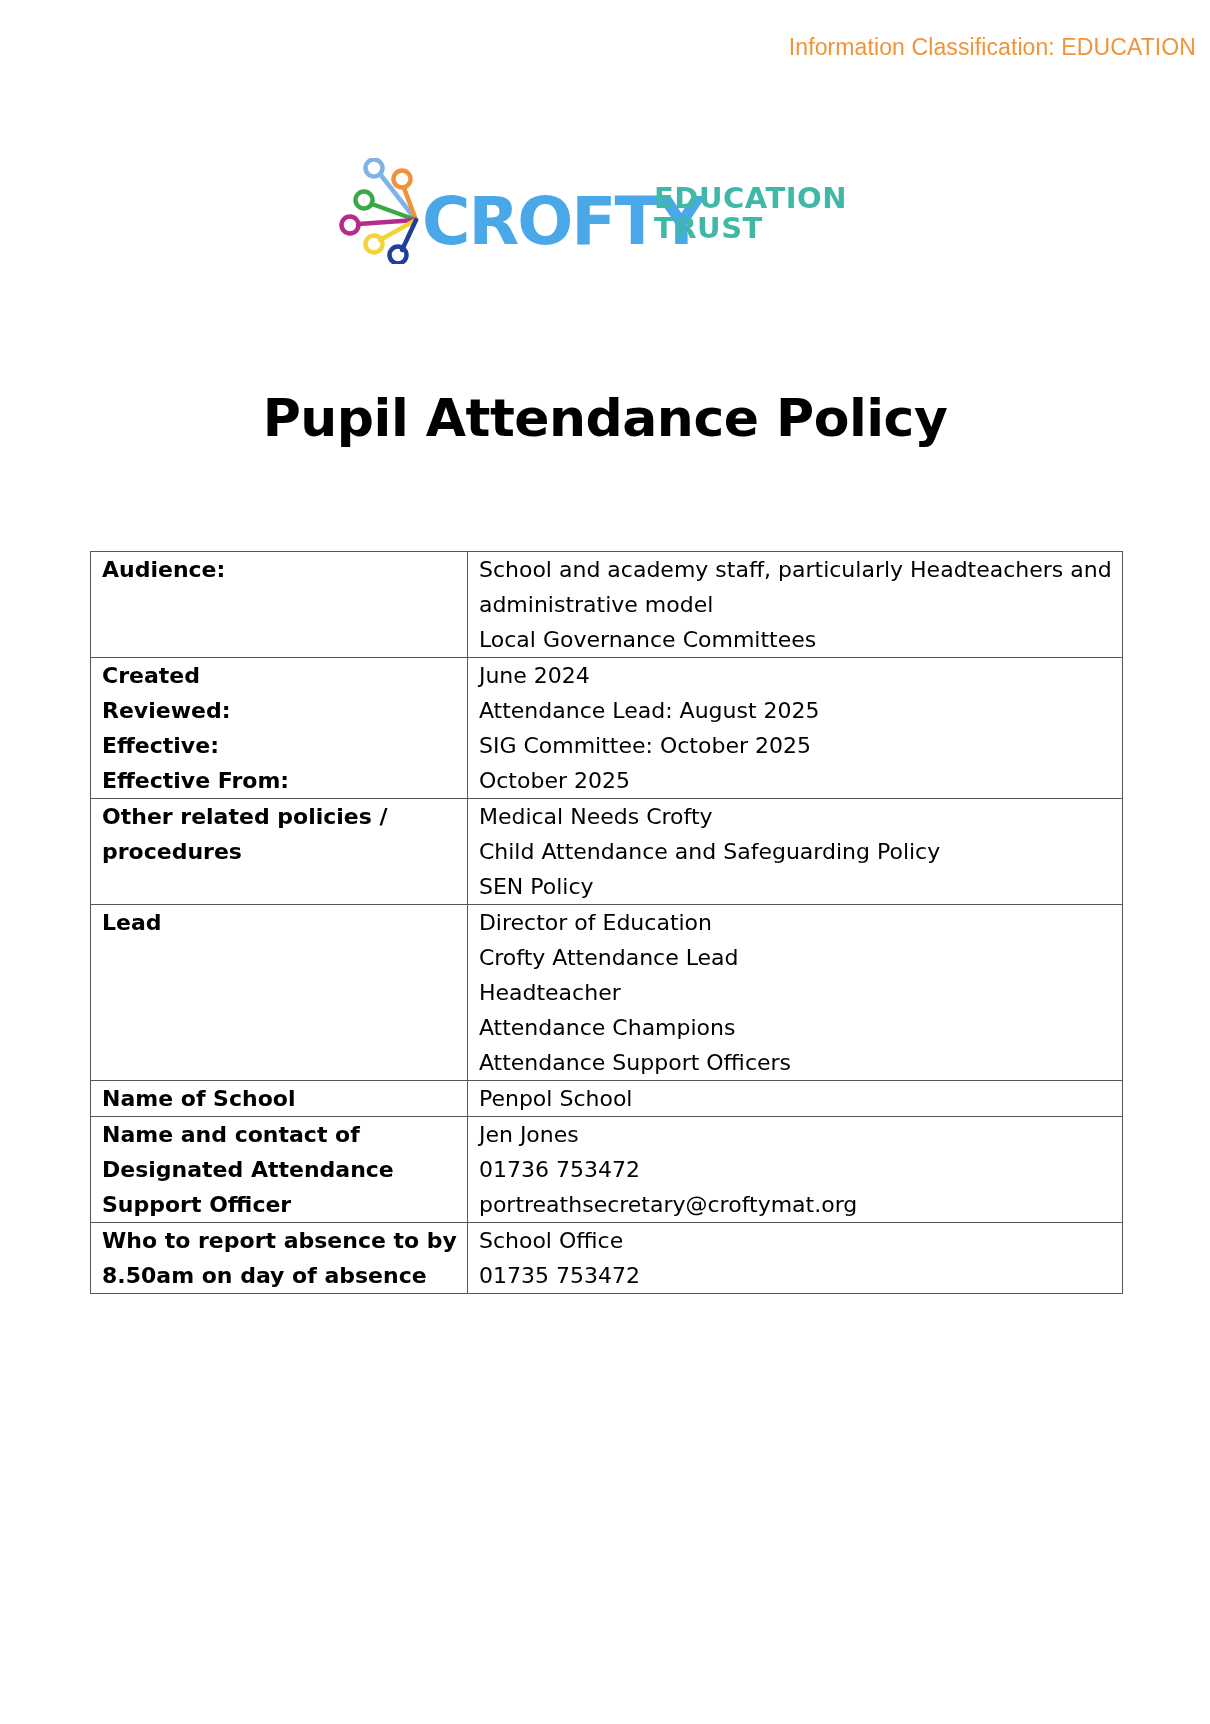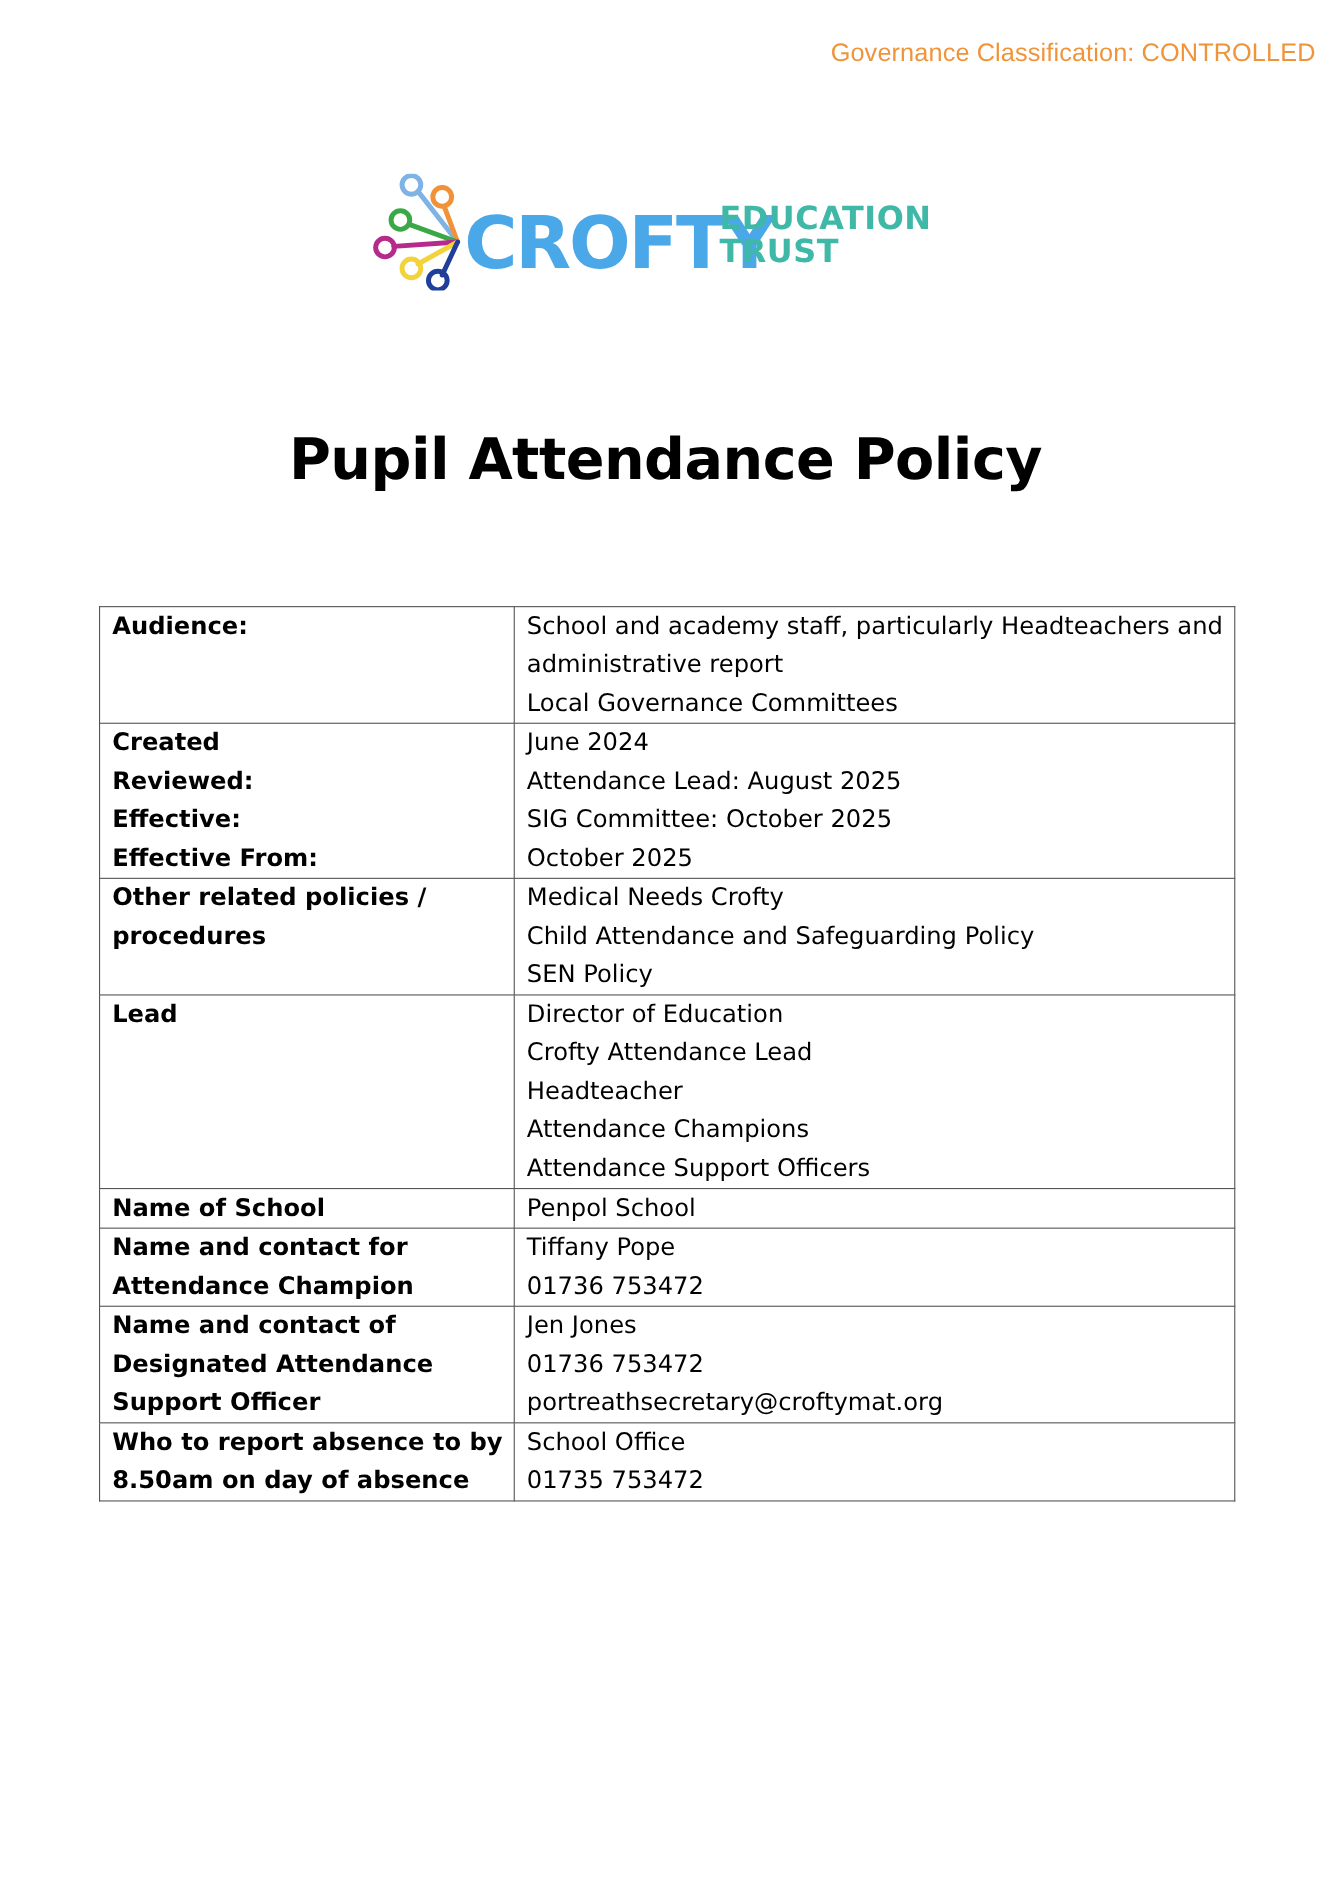--- a/index.html
+++ b/index.html
@@ -57,21 +57,21 @@
     width: 335px;
     font-weight: bold;
     margin-top: 23px;
   }
   table.meta td.value { font-weight: normal; }
   .line { display: block; white-space: nowrap; }
 </style>
 </head>
 <body>
 
-<div class="classification">Governance Classification: CONTROLLED</div>
+<div class="classification">Information Classification: EDUCATION</div>
 
 <div class="logo">
   <svg width="540" height="106" viewBox="0 0 540 106">
 
     <g fill="none" stroke-width="4.5" stroke-linecap="round">
       <line x1="78" y1="62" x2="42" y2="16" stroke="#7fb3e6"></line>
       <circle cx="36" cy="10" r="8.5" stroke="#7fb3e6"></circle>
       <line x1="78" y1="62" x2="66" y2="30" stroke="#f0923a"></line>
       <circle cx="64" cy="21" r="8.5" stroke="#f0923a"></circle>
       <line x1="78" y1="62" x2="34" y2="46" stroke="#3aa845"></line>
@@ -92,21 +92,21 @@
 <h1 class="title" style="margin:0;">Pupil Attendance Policy</h1>
 
 <table class="meta">
   <tbody id="meta-body">
       <tr>
         <td class="label">
           <span class="line">Audience:</span>
         </td>
         <td class="value">
           <span class="line">School and academy staff, particularly Headteachers and</span>
-          <span class="line">administrative report</span>
+          <span class="line">administrative model</span>
           <span class="line">Local Governance Committees</span>
         </td>
       </tr>
       <tr>
         <td class="label">
           <span class="line">Created</span>
           <span class="line">Reviewed:</span>
           <span class="line">Effective:</span>
           <span class="line">Effective From:</span>
         </td>
@@ -143,30 +143,20 @@
       <tr>
         <td class="label">
           <span class="line">Name of School</span>
         </td>
         <td class="value">
           <span class="line">Penpol School</span>
         </td>
       </tr>
       <tr>
         <td class="label">
-          <span class="line">Name and contact for</span>
-          <span class="line">Attendance Champion</span>
-        </td>
-        <td class="value">
-          <span class="line">Tiffany Pope</span>
-          <span class="line">01736 753472</span>
-        </td>
-      </tr>
-      <tr>
-        <td class="label">
           <span class="line">Name and contact of</span>
           <span class="line">Designated Attendance</span>
           <span class="line">Support Officer</span>
         </td>
         <td class="value">
           <span class="line">Jen Jones</span>
           <span class="line">01736 753472</span>
           <span class="line">portreathsecretary@croftymat.org</span>
         </td>
       </tr>

